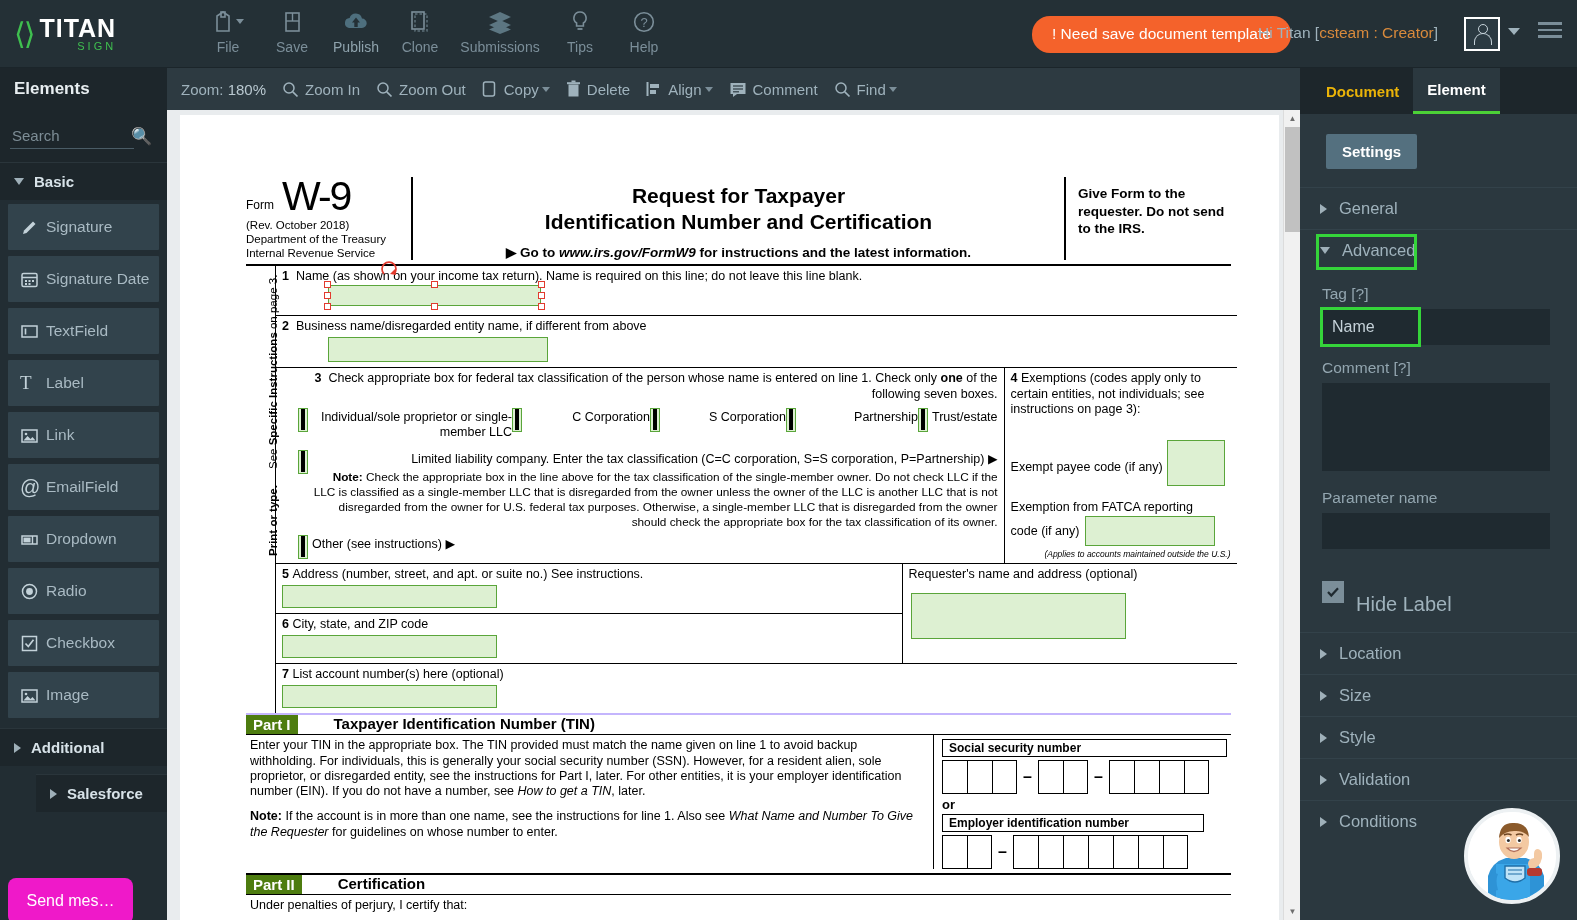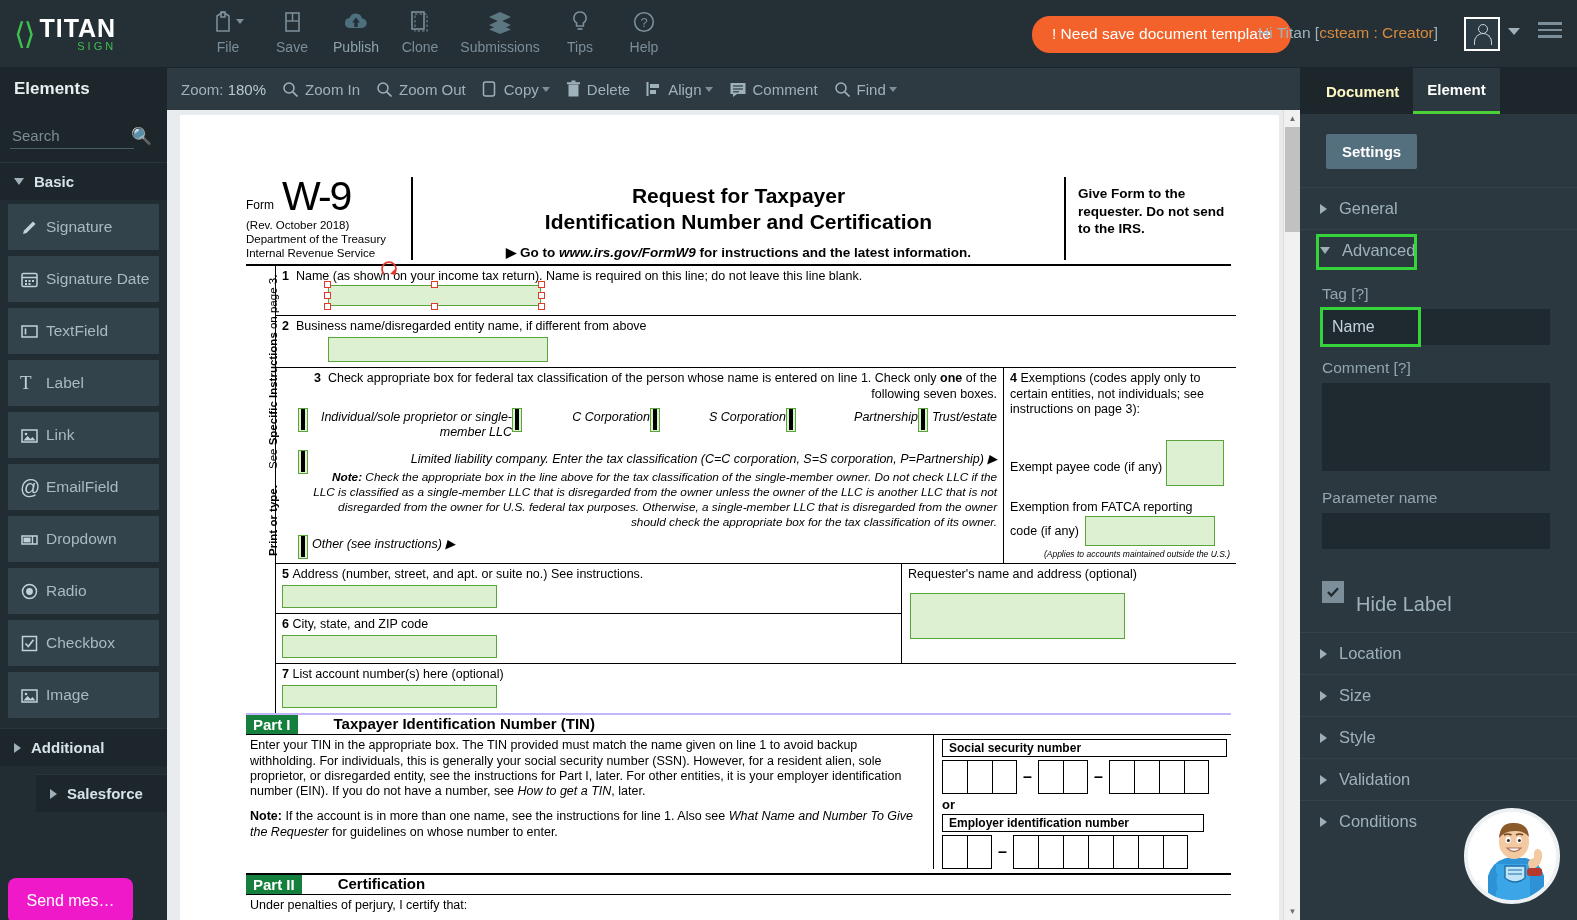--- a/index.html
+++ b/index.html
@@ -81,21 +81,21 @@
   
   .doctoolbar{position:absolute;top:68px;left:167px;width:1133px;height:42px;background:#2d3a41;display:flex;align-items:center;color:#9fb2bc;font-size:15px;}
   .tb-item{display:flex;align-items:center;margin-left:16px;cursor:pointer;white-space:nowrap;}
   .tb-item.first{margin-left:14px;cursor:default;}
   .tb-ico{margin-right:6px;display:inline-flex;align-items:center;}
   .tb-zoomval{color:#b9c8d0;}
 
   
   .rightpanel{position:absolute;top:68px;left:1300px;width:277px;height:852px;background:#2b383f;}
   .rp-tabs{height:46px;background:#1d262b;display:flex;align-items:stretch;padding-left:12px;}
-  .rp-tab{display:flex;align-items:center;padding:0 14px;font-size:15px;color:#fef9c3;font-weight:bold;cursor:pointer;}
+  .rp-tab{display:flex;align-items:center;padding:0 14px;font-size:15px;color:#eab308;font-weight:bold;cursor:pointer;}
   .rp-tab.active{background:#2b383f;border-bottom:3px solid #4cd137;color:#fff;}
   .rp-body{position:relative;}
   .settings-btn{margin:20px 0 18px 26px;background:#54707f;color:#fff;font-size:15px;font-weight:bold;padding:9px 16px;display:inline-block;cursor:pointer;border-radius:2px;}
   .acc-row{height:42px;display:flex;align-items:center;padding-left:20px;color:#9fb2bc;font-size:16.5px;border-top:1px solid #33424a;cursor:pointer;}
   .acc-row .tri{margin-right:12px;}
   .acc-adv{background:#2b383f;position:relative;}
   .adv-box{position:absolute;left:16px;top:4px;width:101px;height:36px;border:3px solid #35d43a;pointer-events:none;}
   .fld-label{color:#93a6b0;font-size:15.5px;margin:14px 0 6px 22px;}
   .fld-input{
     margin-left:22px;width:228px;height:36px;background:#1f2a30;border:none;color:#c5d2d9;
@@ -151,32 +151,32 @@
   .field{
     background:#ddf0d2;border:1.3px solid #5aa53a;height:23px;margin:2px 0 5px 6px;
   }
 
   .sel-handles{position:absolute;}
   .hnd{position:absolute;width:7px;height:7px;background:#fff;border:1.5px solid #e23b2e;}
 
   .sec3{display:flex;}
   .sec3-left{flex:1;border-right:1.5px solid #000;padding:3px 6px 4px;text-align:right;}
   .sec3-right{width:232px;padding:3px 6px;font-size:12.5px;position:relative;}
-  .cbrow{display:flex;align-items:flex-start;margin-top:6px;font-style:italic;}
+  .cbrow{display:flex;align-items:flex-start;margin-top:6px;}
   .cbwrap{background:#ddf0d2;border:1.3px solid #5aa53a;padding:2px;margin-right:4px;flex:none;}
   .cb{width:17px;height:17px;border:2.3px solid #000;background:#fff;}
   .cbtext{font-size:12.5px;line-height:1.2;padding-top:2px;}
   .noteblk{font-size:11.8px;line-height:1.25;margin-top:3px;}
 
   .addr{display:flex;}
   .addr-left{flex:1;border-right:1.5px solid #000;}
   .addr-right{width:334px;padding:3px 6px;font-size:12.5px;}
 
   .parthdr{display:flex;align-items:stretch;border-bottom:1.5px solid #000;}
-  .partlbl{background:#15803d;color:#fff;font-weight:bold;font-size:15px;padding:1px 7px;}
+  .partlbl{background:#4d7c0f;color:#fff;font-weight:bold;font-size:15px;padding:1px 7px;}
   .parttitle{font-weight:bold;font-size:15px;margin-left:36px;}
   .p1wrap{display:flex;}
   .p1-left{flex:1;padding:3px 8px 4px 4px;font-size:12.5px;line-height:1.22;}
   .p1-right{width:298px;border-left:1.5px solid #000;padding:4px 4px 0 8px;}
   .tinlbl{border:1px solid #000;font-size:12px;font-weight:bold;padding:1px 6px;}
   .tinboxes{display:flex;align-items:center;margin:3px 0 0;}
   .tbx{width:25px;height:34px;border:1px solid #000;border-right:none;}
   .tbx:last-child{border-right:1px solid #000;}
   .grp{display:flex;}
   .dash{margin:0 6px;font-weight:bold;}

